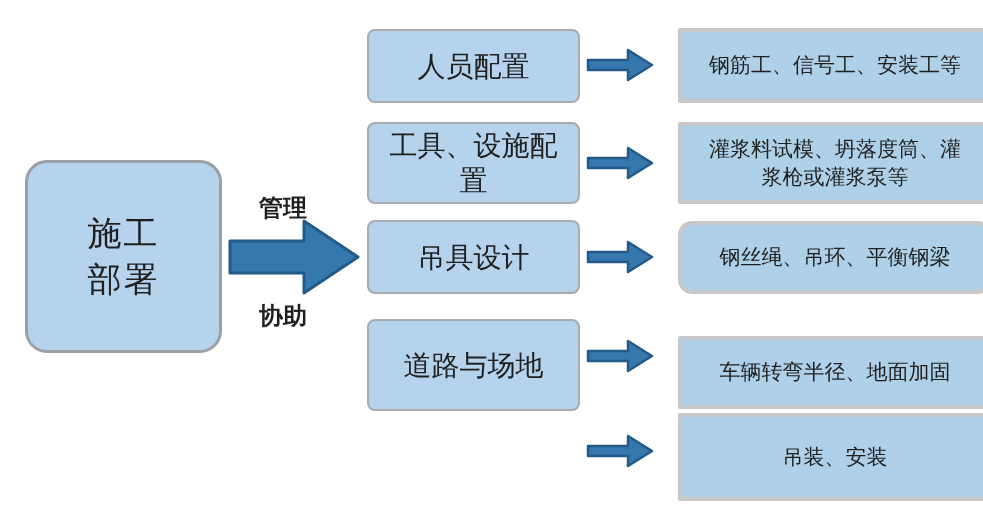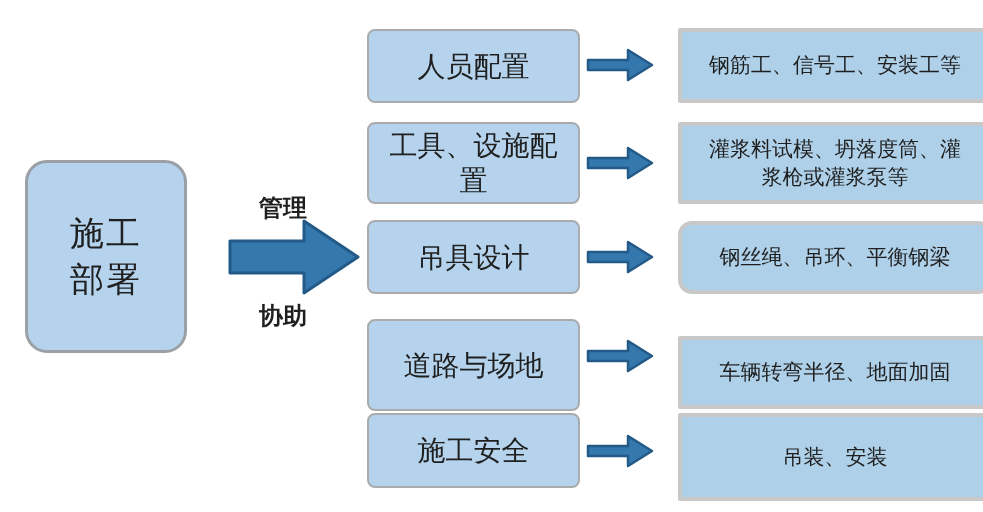--- a/index.html
+++ b/index.html
@@ -1,21 +1,21 @@
 <!DOCTYPE html>
 <html><head>
 <meta charset="utf-8">
 <style>
   html,body{margin:0;padding:0;background:#ffffff;}
   body{font-family:"DejaVu Sans","Liberation Sans",sans-serif;color:#1f1f1f;}
   .canvas{position:relative;width:983px;height:512px;background:#ffffff;overflow:hidden;}
 
   
   .root-box{
-    position:absolute;left:25px;top:160px;width:162px;height:193px;
+    position:absolute;left:25px;top:160px;width:197px;height:193px;
     background:#b5d3ec;border:3px solid #9aa0a6;border-radius:22px;
     box-sizing:border-box;display:flex;flex-direction:column;
     align-items:center;justify-content:center;
     font-size:34px;line-height:1.35;letter-spacing:2px;
   }
 
   
   .arrow-label{
     position:absolute;left:237px;width:92px;text-align:center;
     font-size:24px;font-weight:bold;
@@ -97,23 +97,20 @@
   <div class="cat r4">
     <span>道路与场地</span>
   </div>
   <svg class="sarrow r4" viewBox="0 0 70 40" aria-hidden="true">
     <path d="M2,15 H42 V5 L66,20 L42,35 V25 H2 Z" fill="#3478ae" stroke="#235a87" stroke-width="2.5" stroke-linejoin="round"></path>
   </svg>
   <div class="det r4">
     <span>车辆转弯半径、地面加固</span>
   </div>
 
-  <div class="cat r5">
-    <span>施工安全</span>
-  </div>
   <svg class="sarrow r5" viewBox="0 0 70 40" aria-hidden="true">
     <path d="M2,15 H42 V5 L66,20 L42,35 V25 H2 Z" fill="#3478ae" stroke="#235a87" stroke-width="2.5" stroke-linejoin="round"></path>
   </svg>
   <div class="det r5">
     <span>吊装、安装</span>
   </div>
 
 </div>
 
 </body></html>

